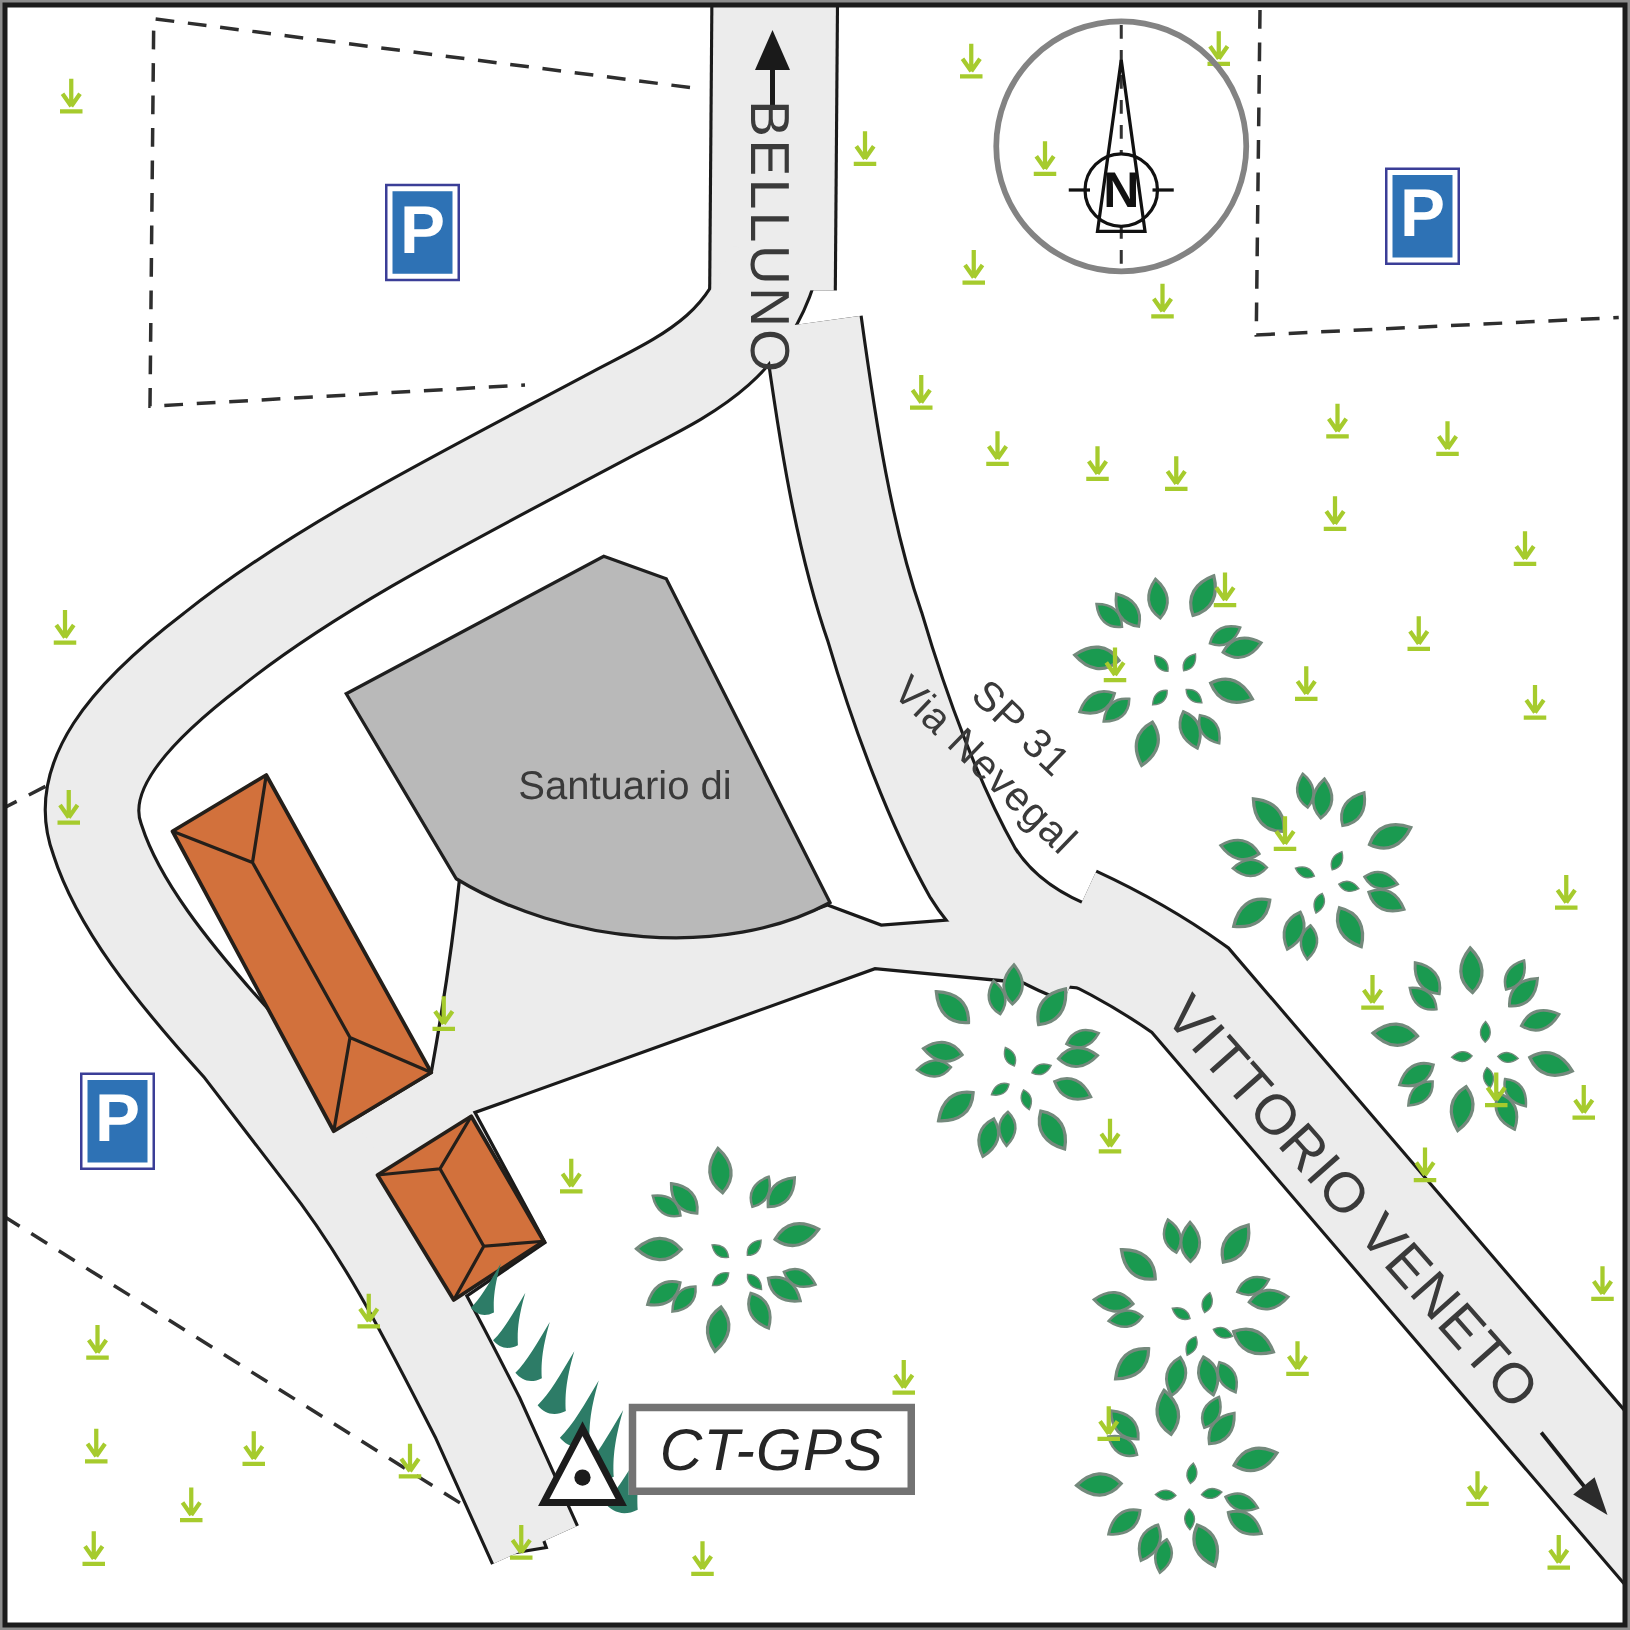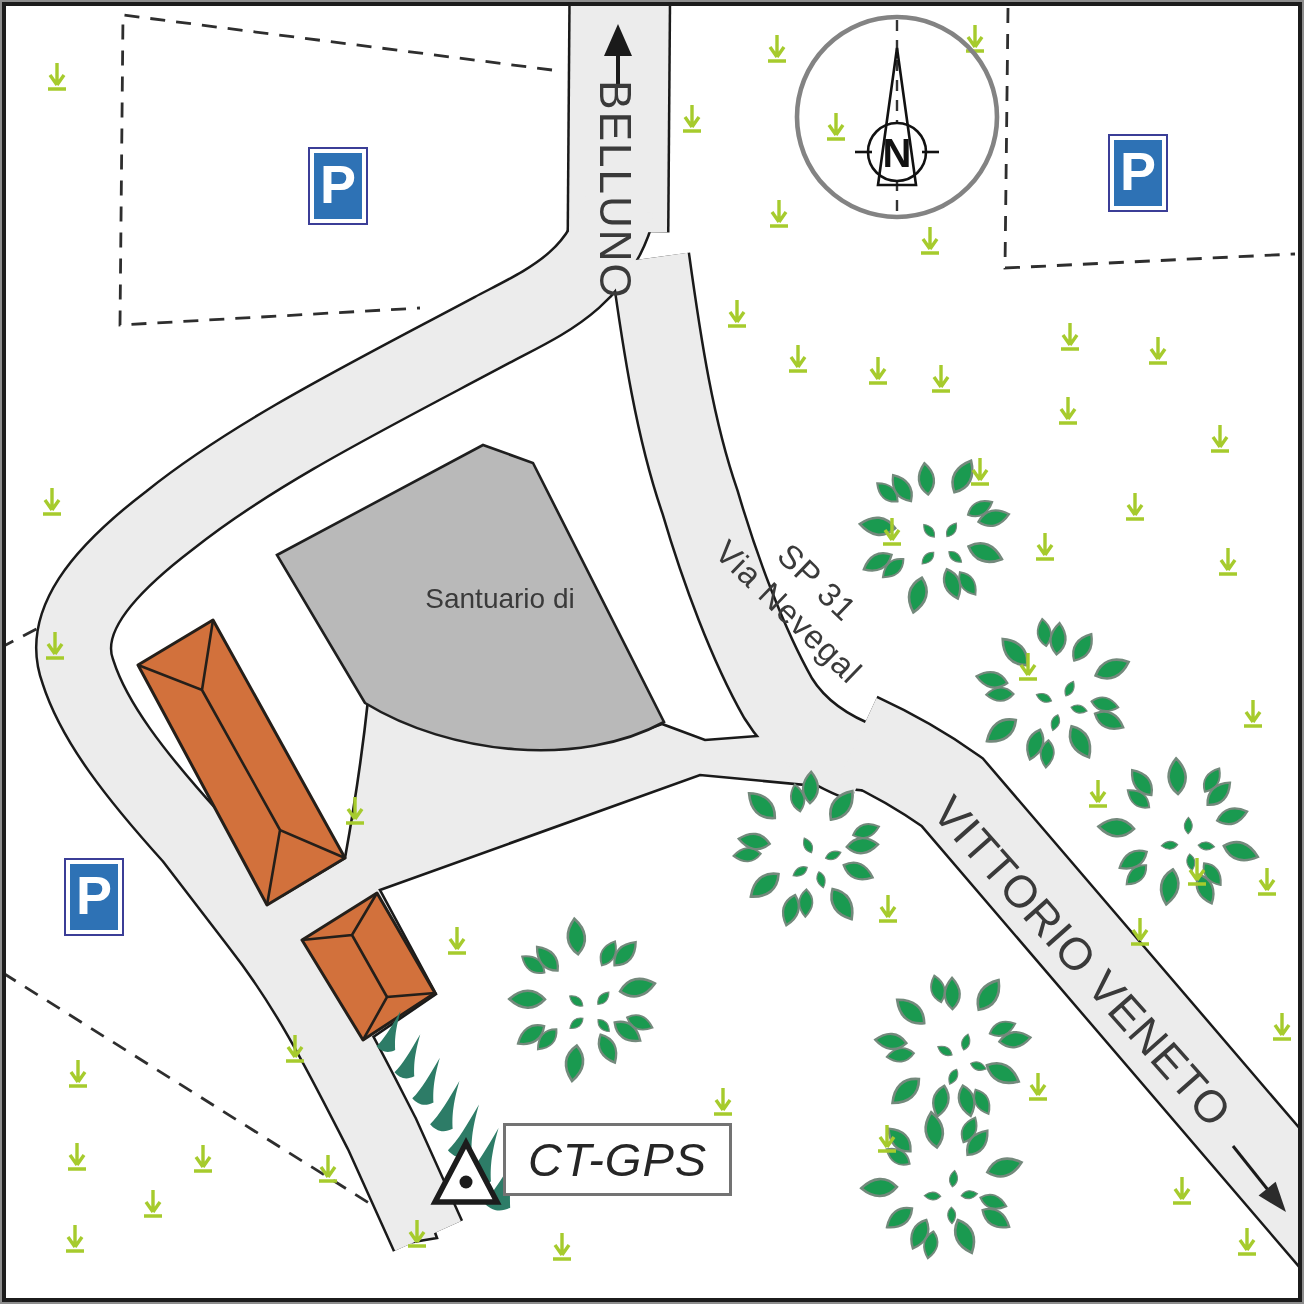--- a/index.html
+++ b/index.html
@@ -5,22 +5,22 @@
   html,body{margin:0;padding:0;background:#fff;font-family:"Liberation Sans", sans-serif;}
   #canvas{position:relative;width:1304px;height:1304px;background:#fff;overflow:hidden;}
   #frame{position:absolute;inset:0;border:3px solid #8d8d8d;pointer-events:none;z-index:50;}
   #frame-inner{position:absolute;inset:2px;border:4px solid #1c1c1c;pointer-events:none;z-index:51;}
   svg{position:absolute;left:0;top:0;}
   .lbl{position:absolute;color:var(--text);white-space:pre;z-index:20;}
   .road-label{letter-spacing:2px;}
   #lbl-belluno{left:615px;top:190px;font-size:44px;transform:translate(-50%,-50%) rotate(90deg);}
   #lbl-sp31{left:803px;top:597px;font-size:33px;line-height:41px;text-align:center;transform:translate(-50%,-50%) rotate(44deg);letter-spacing:1px;}
   #lbl-vv{left:1082px;top:962px;font-size:45px;transform:translate(-50%,-50%) rotate(48.5deg);letter-spacing:1px;}
-  #lbl-sant{left:500px;top:599px;font-size:28px;line-height:44px;text-align:center;transform:translate(-50%,-50%);}
-  #ctgps-box{position:absolute;left:503px;top:1123px;width:229px;height:73px;background:#fff;border:3px solid #737373;box-sizing:border-box;display:flex;align-items:center;justify-content:center;z-index:21;}
+  #lbl-sant{left:500px;top:628px;font-size:32px;line-height:44px;text-align:center;transform:translate(-50%,-50%);}
+  #ctgps-box{position:absolute;left:503px;top:1123px;width:229px;height:73px;background:#fff;border:6px solid #737373;box-sizing:border-box;display:flex;align-items:center;justify-content:center;z-index:21;}
   #ctgps-box .txt{font-style:italic;font-size:47px;color:#262626;letter-spacing:1px;}
   .p-sign{position:absolute;width:60px;height:78px;background:#fff;border:2px solid #3b3e97;box-sizing:border-box;padding:4px;z-index:22;}
   .p-sign .inner{width:100%;height:100%;background:var(--blue);display:flex;align-items:center;justify-content:center;}
   .p-sign .inner span{color:#fff;font-size:54px;font-weight:bold;line-height:1;transform:translateY(-2px);}
   #lbl-n{left:897px;top:153px;font-size:40px;font-weight:bold;color:#111;z-index:22;transform:translate(-50%,-50%);}
 </style>
 </head>
 <body>
 
 <div id="canvas">

